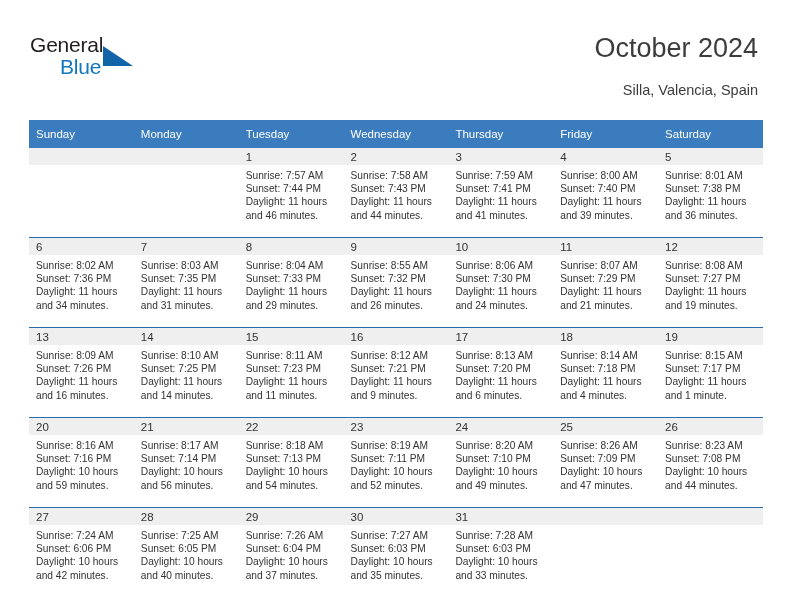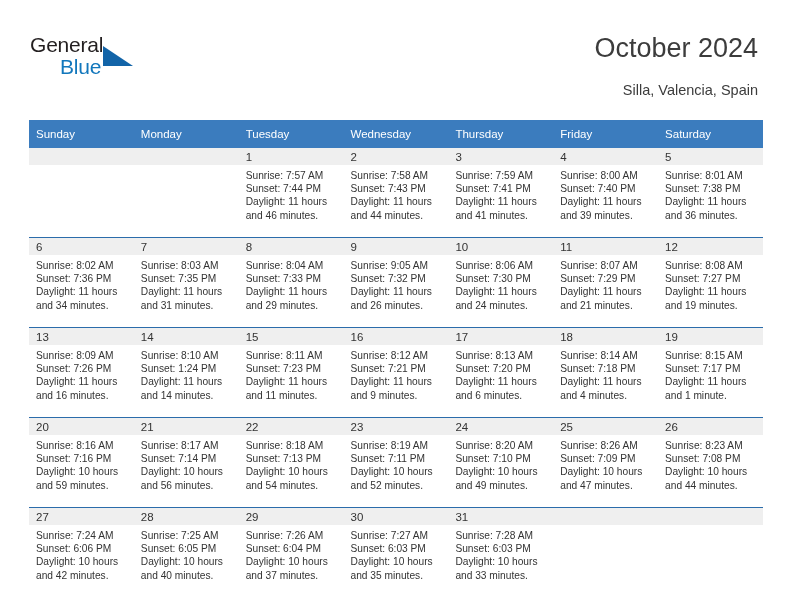--- a/index.html
+++ b/index.html
@@ -262,21 +262,21 @@
             <div class="cell-body">
               <div>Sunrise: 8:04 AM</div>
               <div>Sunset: 7:33 PM</div>
               <div>Daylight: 11 hours</div>
               <div>and 29 minutes.</div>
             </div>
           </td>
           <td>
             <div class="daynum-band">9</div>
             <div class="cell-body">
-              <div>Sunrise: 9:05 AM</div>
+              <div>Sunrise: 8:55 AM</div>
               <div>Sunset: 7:32 PM</div>
               <div>Daylight: 11 hours</div>
               <div>and 26 minutes.</div>
             </div>
           </td>
           <td>
             <div class="daynum-band">10</div>
             <div class="cell-body">
               <div>Sunrise: 8:06 AM</div>
               <div>Sunset: 7:30 PM</div>
@@ -310,21 +310,21 @@
               <div>Sunrise: 8:09 AM</div>
               <div>Sunset: 7:26 PM</div>
               <div>Daylight: 11 hours</div>
               <div>and 16 minutes.</div>
             </div>
           </td>
           <td>
             <div class="daynum-band">14</div>
             <div class="cell-body">
               <div>Sunrise: 8:10 AM</div>
-              <div>Sunset: 1:24 PM</div>
+              <div>Sunset: 7:25 PM</div>
               <div>Daylight: 11 hours</div>
               <div>and 14 minutes.</div>
             </div>
           </td>
           <td>
             <div class="daynum-band">15</div>
             <div class="cell-body">
               <div>Sunrise: 8:11 AM</div>
               <div>Sunset: 7:23 PM</div>
               <div>Daylight: 11 hours</div>

